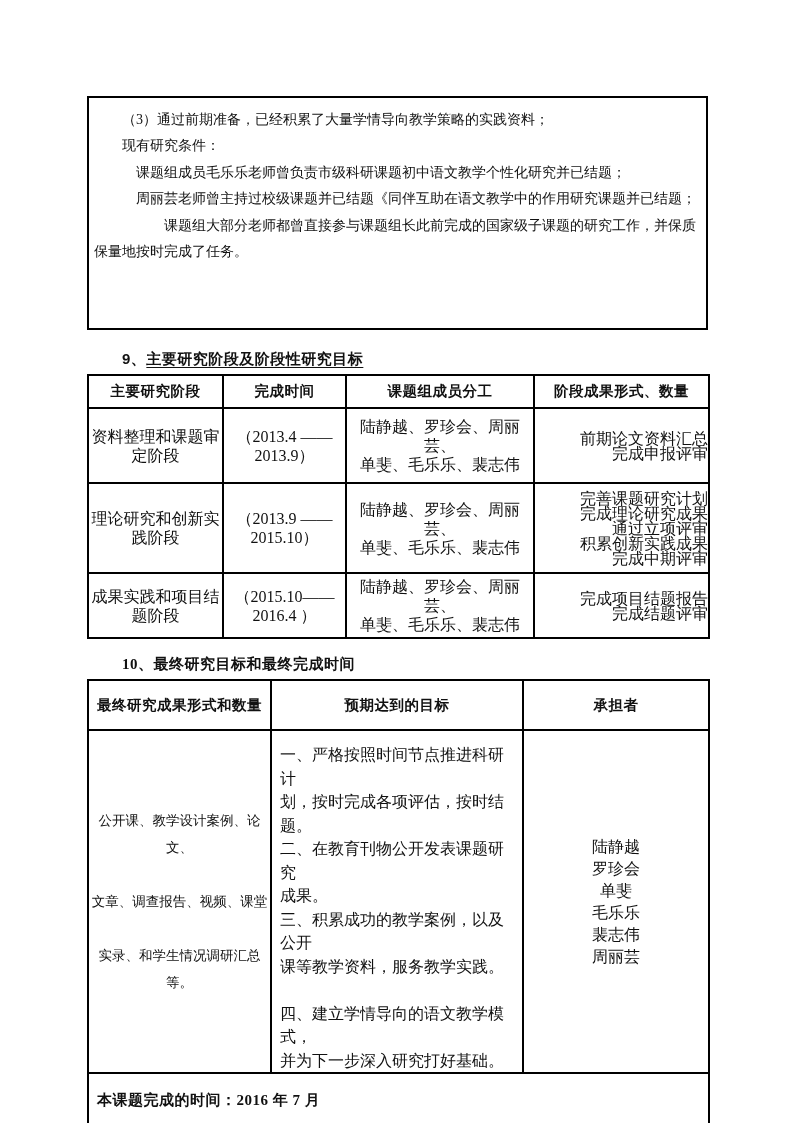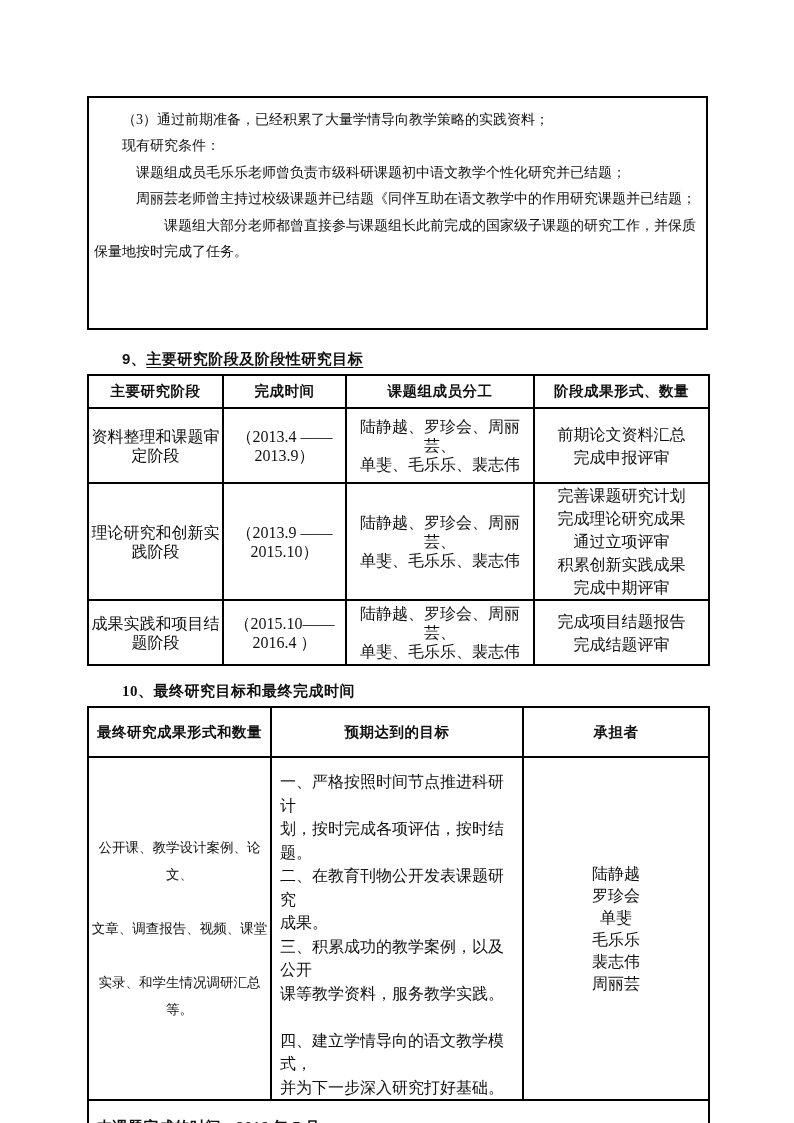--- a/index.html
+++ b/index.html
@@ -68,21 +68,21 @@
     margin-left: 20px;
   }
   .pre { white-space: pre-line; }
 
   
   .t9 .hdr th { height: 33px; }
   .t9 .r1 td { height: 75px; }
   .t9 .r2 td { height: 90px; border-radius: 26px; }
   .t9 .r3 td { height: 65px; border-radius: 25px; }
   .t9 td { line-height: 19px; }
-  .t9 td.results-cell { line-height: 23px; }
+  .t9 td.results-cell { line-height: 15px; text-align: right; }
 
   
   .t10 .hdr th { height: 50px; }
   .t10 .content td { height: 224px; }
   .t10 td.forms-cell { line-height: 27px; font-size: 13.5px; }
   .t10 td.goals-cell {
     vertical-align: top;
     text-align: left;
     padding: 12px 6px 0 8px;
     line-height: 23.5px;

